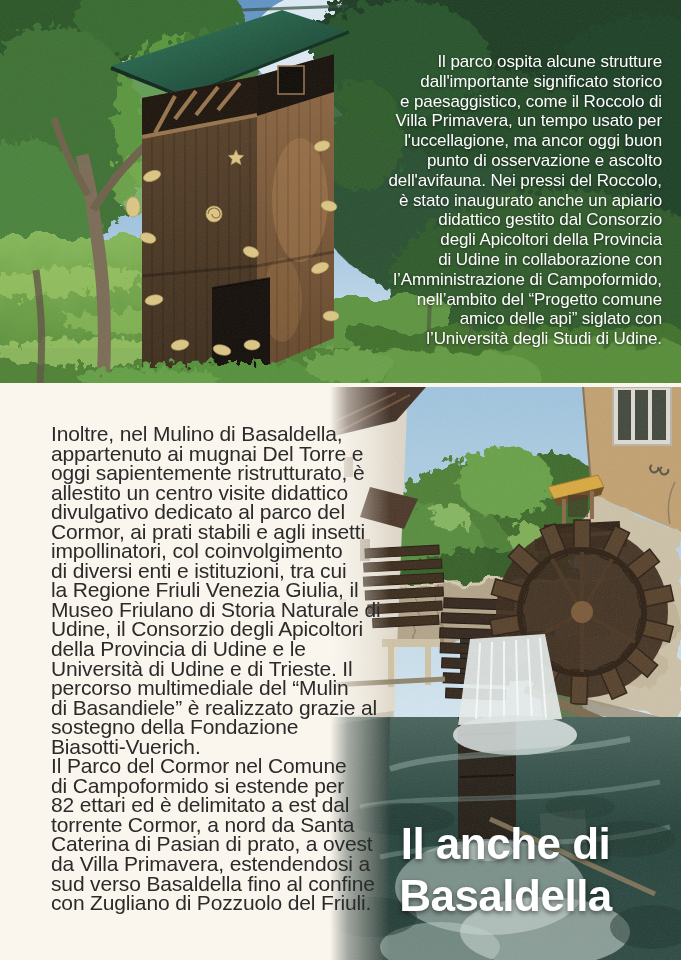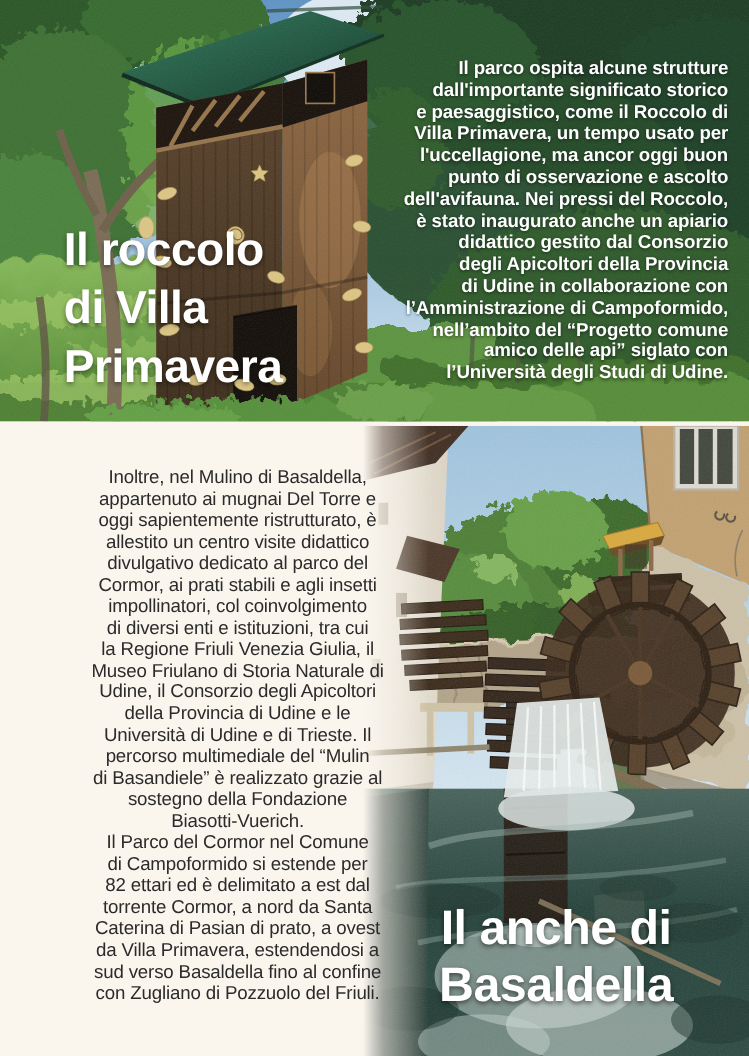--- a/index.html
+++ b/index.html
@@ -17,27 +17,27 @@
     pointer-events:none;
   }
   .lines{white-space:pre-line;}
   .roccolo-title{
     position:absolute;left:58px;top:200px;z-index:10;
     color:#ffffff;font-weight:700;font-size:42px;line-height:53px;letter-spacing:-0.5px;
     text-shadow:0 2px 5px rgba(0,0,0,.45);
   }
   .roccolo-paragraph{
     position:absolute;right:19px;top:52px;width:345px;z-index:10;
-    color:#ffffff;font-weight:700;font-size:17px;line-height:19.8px;letter-spacing:-0.1px;
+    color:#ffffff;font-weight:400;font-size:17px;line-height:19.8px;letter-spacing:-0.1px;
     text-align:right;text-shadow:0 1px 3px rgba(0,0,0,.55);
   }
   .mill-paragraph{
     position:absolute;left:51px;top:424px;width:330px;z-index:10;
-    color:#2b2b2b;font-weight:400;font-size:17px;line-height:19.55px;letter-spacing:-0.15px;
-    text-align:center;
+    color:#2b2b2b;font-weight:400;font-size:21px;line-height:19.55px;letter-spacing:-0.15px;
+    text-align:left;
   }
   .mill-title{
     position:absolute;left:330px;top:818px;width:351px;z-index:10;
     color:#ffffff;font-weight:700;font-size:44px;line-height:52px;letter-spacing:-0.5px;
     text-align:center;text-shadow:0 2px 5px rgba(0,0,0,.55);
   }
 </style>
 </head>
 <body>
 
@@ -422,23 +422,20 @@
         <ellipse cx="250" cy="420" rx="35" ry="12" fill="#1e352e" opacity="0.4"></ellipse>
         <ellipse cx="42" cy="530" rx="45" ry="20" fill="#1c322c" opacity="0.5"></ellipse>
         <ellipse cx="322" cy="540" rx="42" ry="22" fill="#1c322c" opacity="0.5"></ellipse>
         <line x1="160" y1="432" x2="325" y2="507" stroke="#8a795d" stroke-width="5" opacity="0.85"></line>
       </g>
 
       <rect x="0" y="0" width="351" height="573" filter="url(#noiseM)" opacity="0.12"></rect>
     </svg>
   </div>
 
-  <h1 class="roccolo-title lines" style="margin:0;font-size:42px;">Il roccolo
-di Villa
-Primavera</h1>
 
   <p class="roccolo-paragraph lines" style="margin:0;">Il parco ospita alcune strutture
 dall'importante significato storico
 e paesaggistico, come il Roccolo di
 Villa Primavera, un tempo usato per
 l'uccellagione, ma ancor oggi buon
 punto di osservazione e ascolto
 dell'avifauna. Nei pressi del Roccolo,
 è stato inaugurato anche un apiario
 didattico gestito dal Consorzio

